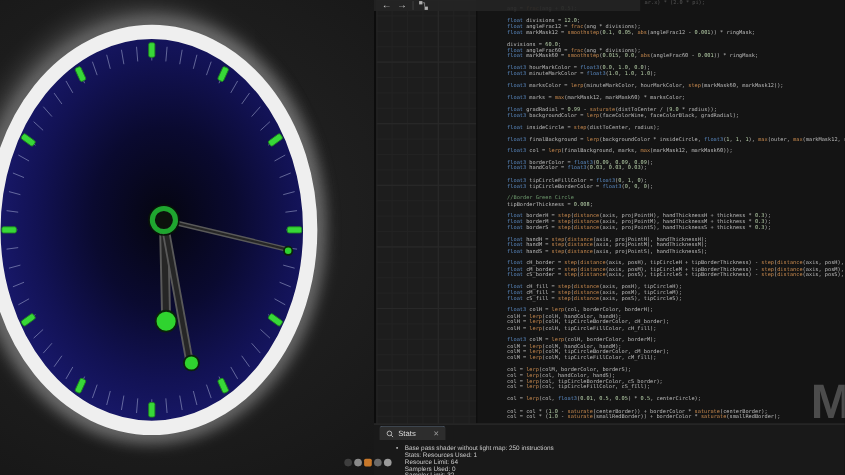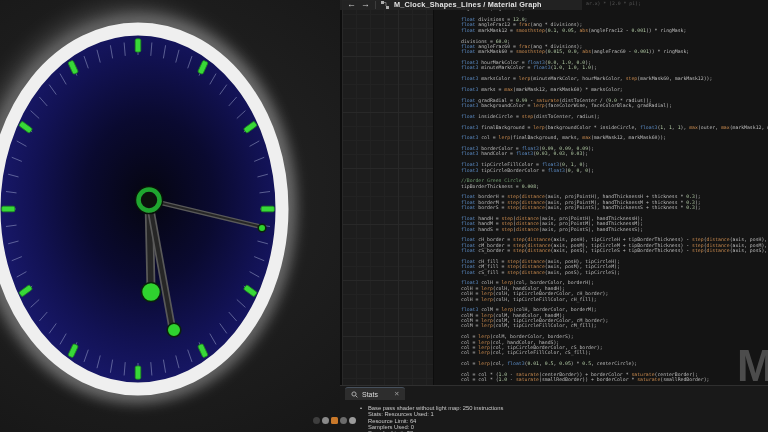--- a/index.html
+++ b/index.html
@@ -293,21 +293,20 @@
   <span class="nav-arrow">←</span>
   <span class="nav-arrow">→</span>
   <span class="tb-sep"></span>
   <span class="tb-icon">
     <svg width="8" height="8" viewBox="0 0 8 8">
       <rect x="0" y="0" width="3" height="3" fill="#b0b0b0"></rect>
       <rect x="5" y="5" width="3" height="3" fill="#b0b0b0"></rect>
       <path d="M3 1.5 H5 V5" stroke="#8a8a8a" stroke-width="0.8" fill="none"></path>
     </svg>
   </span>
-  <span class="tb-title">M_Clock_Shapes_Lines / Material Graph</span>
 </div>
 
 <div class="stats-panel">
   <div class="stats-tab">
     <span style="display:inline-flex;">
       <svg width="7" height="7" viewBox="0 0 7 7">
         <circle cx="3" cy="3" r="2.1" fill="none" stroke="#b5b5b5" stroke-width="0.9"></circle>
         <line x1="4.6" y1="4.6" x2="6.4" y2="6.4" stroke="#b5b5b5" stroke-width="0.9"></line>
       </svg>
     </span>

